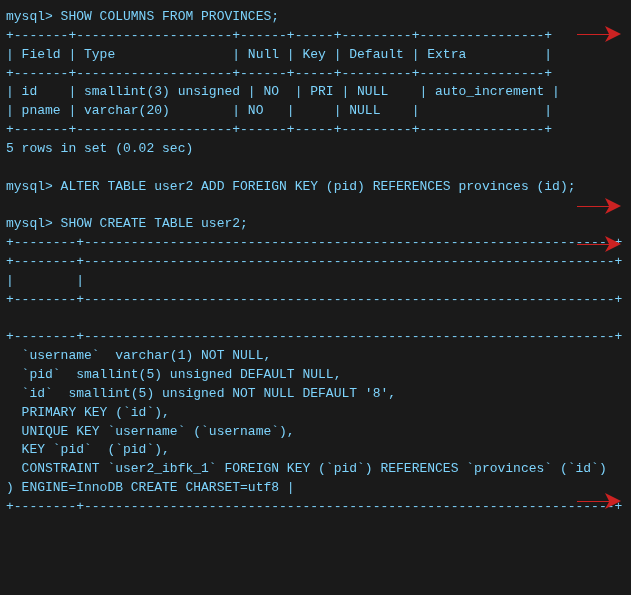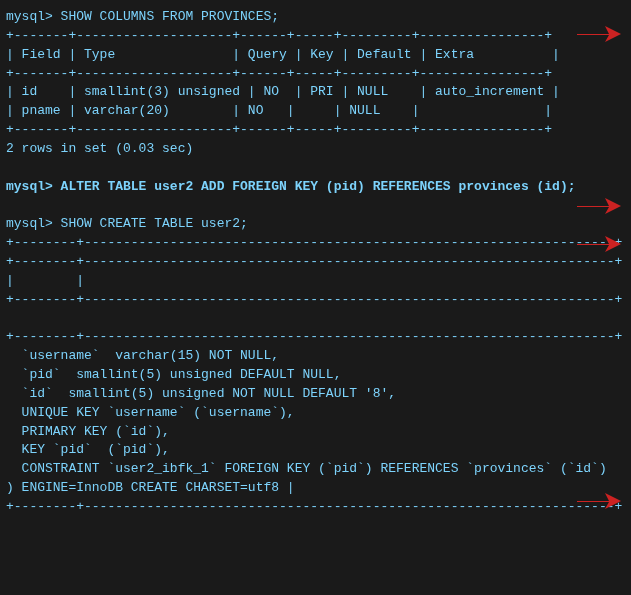--- a/index.html
+++ b/index.html
@@ -41,31 +41,31 @@
 
 <div class="terminal">
 
   <div class="content-block" style="position:relative;">
     <div class="line"><span>mysql&gt; SHOW COLUMNS FROM PROVINCES;</span><span style="color:#cc0000; font-size:11px; position:absolute; right:4px; top:0px;">
       <svg width="44" height="20" viewBox="0 0 44 20">
         <polygon points="44,10 28,2 32,10 0,10 0,11 32,11 28,18" fill="#cc2222"></polygon>
       </svg>
     </span></div>
     <div class="line">+-------+--------------------+------+-----+---------+----------------+</div>
-    <div class="line">| Field | Type               | Query | Key | Default | Extra          |</div>
+    <div class="line">| Field | Type               | Null | Key | Default | Extra          |</div>
     <div class="line">+-------+--------------------+------+-----+---------+----------------+</div>
     <div class="line">| id    | smallint(3) unsigned | NO  | PRI | NULL    | auto_increment |</div>
     <div class="line">| pname | varchar(20)        | NO   |     | NULL    |                |</div>
     <div class="line">+-------+--------------------+------+-----+---------+----------------+</div>
-    <div class="line">2 rows in set (0.03 sec)</div>
+    <div class="line">5 rows in set (0.02 sec)</div>
   </div>
 
   <div class="line"> </div>
 
-  <div class="content-block" style="position:relative;font-weight:bold;">
+  <div class="content-block" style="position:relative;">
     <div class="line">mysql&gt; ALTER TABLE user2 ADD FOREIGN KEY (pid) REFERENCES provinces (id);<span style="color:#cc0000; position:absolute; right:4px; top:0px;">
       <svg width="44" height="20" viewBox="0 0 44 20">
         <polygon points="44,10 28,2 32,10 0,10 0,11 32,11 28,18" fill="#cc2222"></polygon>
       </svg>
     </span></div>
   </div>
 
   <div class="line"> </div>
 
   <div class="content-block" style="position:relative;">
@@ -77,25 +77,25 @@
     <div class="line">+--------+--------------------------------------------------------------------+</div>
     <div class="line">+--------+--------------------------------------------------------------------+</div>
     <div class="line">|        |</div>
     <div class="line">+--------+--------------------------------------------------------------------+</div>
   </div>
 
   <div class="line"> </div>
 
   <div class="content-block" style="position:relative;">
     <div class="line">+--------+--------------------------------------------------------------------+</div>
-    <div class="line">  `username`  varchar(15) NOT NULL,</div>
+    <div class="line">  `username`  varchar(1) NOT NULL,</div>
     <div class="line">  `pid`  smallint(5) unsigned DEFAULT NULL,</div>
     <div class="line">  `id`  smallint(5) unsigned NOT NULL DEFAULT '8',</div>
+    <div class="line">  PRIMARY KEY (`id`),</div>
     <div class="line">  UNIQUE KEY `username` (`username`),</div>
-    <div class="line">  PRIMARY KEY (`id`),</div>
     <div class="line">  KEY `pid`  (`pid`),</div>
     <div class="line">  CONSTRAINT `user2_ibfk_1` FOREIGN KEY (`pid`) REFERENCES `provinces` (`id`)<span style="position:absolute; right:4px; bottom:-20px;">
       <svg width="44" height="20" viewBox="0 0 44 20">
         <polygon points="44,10 28,2 32,10 0,10 0,11 32,11 28,18" fill="#cc2222"></polygon>
       </svg>
     </span></div>
     <div class="line">) ENGINE=InnoDB CREATE CHARSET=utf8 |</div>
     <div class="line">+--------+--------------------------------------------------------------------+</div>
   </div>
 

